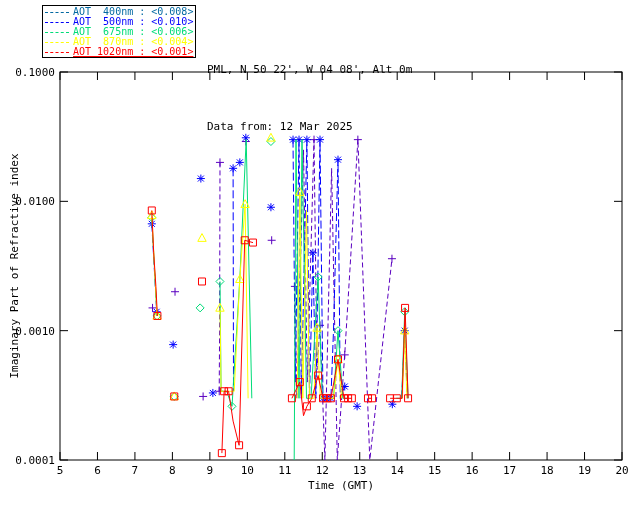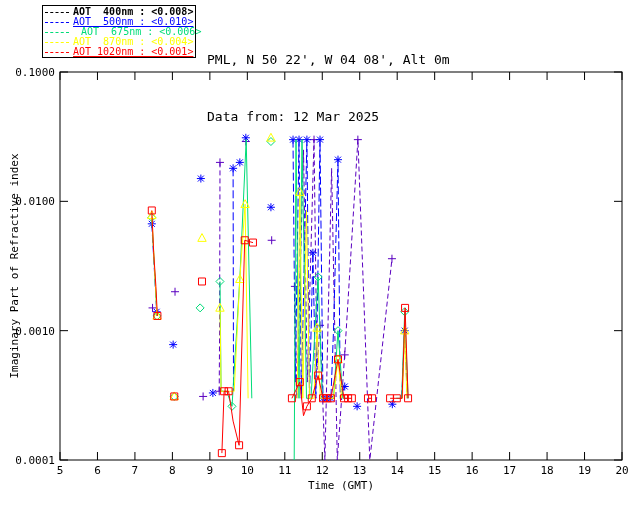--- a/index.html
+++ b/index.html
@@ -4,21 +4,21 @@
 <style>
   html,body{margin:0;padding:0;background:#ffffff;}
   .stage{position:relative;width:640px;height:512px;background:#ffffff;overflow:hidden;
          font-family:"DejaVu Sans Mono","Liberation Mono",monospace;}
   svg{position:absolute;left:0;top:0;}
   .legend{position:absolute;left:42px;top:5px;width:154px;height:53px;border:1px solid #000;
           display:flex;flex-direction:column;justify-content:space-around;padding:1px 2px;box-sizing:border-box;}
   .legend-row{display:flex;align-items:center;height:10px;}
   .legend-dash{display:inline-block;width:24px;height:0;border-top:1px dashed currentColor;margin-right:4px;flex:0 0 auto;}
   .legend-text{font-size:10px;line-height:10px;white-space:pre;}
-  .header{position:absolute;left:207px;top:12px;color:#000;font-size:13px;line-height:19px;white-space:pre;}
+  .header{position:absolute;left:207px;top:22px;color:#000;font-size:11px;line-height:19px;white-space:pre;}
 </style>
 </head>
 <body>
 
 <div class="stage">
 
   <svg id="plot" width="640" height="512" viewBox="0 0 640 512">
       <g stroke="#000" stroke-width="1" fill="none">
         <rect x="60" y="72" width="562" height="388"></rect>
         <line x1="60" y1="460" x2="60" y2="452"></line>
@@ -114,29 +114,29 @@
         <polyline points="151.8,210.5 153.7,252.8 155.9,286.4 157.4,315.9"></polyline>
         <polyline points="221.9,453.1 224.1,391.3 228.6,391.3 233.1,421.1 239.1,445.3 244.7,240.3 253.0,242.6"></polyline>
         <polyline points="291.9,398.3 299.8,382.1 303.5,415.7 306.9,406.3 311.8,398.3 318.1,375.5 323.0,398.3 326.8,398.3 330.9,398.3 338.0,359.4 344.0,398.3 348.1,398.3 351.9,398.3"></polyline>
         <polyline points="368.0,398.3 372.1,398.3"></polyline>
         <polyline points="390.1,398.3 396.8,398.3 402.1,398.3 405.1,307.9 408.1,398.3"></polyline>
         <path d="M148.29333333333335 206.96181894095147h7v7h-7ZM153.91333333333333 312.4299931016491h7v7h-7ZM170.77333333333337 392.95055426410073h7v7h-7ZM198.49866666666665 277.992679405299h7v7h-7ZM218.35600000000002 449.6351879761444h7v7h-7ZM220.604 387.762060062535h7v7h-7ZM225.1 387.762060062535h7v7h-7ZM235.59066666666664 441.76332643498245h7v7h-7ZM241.21066666666667 236.7665461058749h7v7h-7ZM249.45333333333335 239.0594666327574h7v7h-7ZM288.41866666666664 394.79231772292366h7v7h-7ZM296.2866666666667 378.63357445491687h7v7h-7ZM303.4053333333333 402.83011366244085h7v7h-7ZM308.276 394.79231772292366h7v7h-7ZM314.6453333333333 372.0178482183889h7v7h-7ZM319.51599999999996 394.79231772292366h7v7h-7ZM323.26266666666663 394.79231772292366h7v7h-7ZM327.384 394.79231772292366h7v7h-7ZM334.50266666666664 355.8591049503821h7v7h-7ZM340.49733333333336 394.79231772292366h7v7h-7ZM344.6186666666666 394.79231772292366h7v7h-7ZM348.3653333333333 394.79231772292366h7v7h-7ZM364.476 394.79231772292366h7v7h-7ZM368.5973333333333 394.79231772292366h7v7h-7ZM386.58133333333336 394.79231772292366h7v7h-7ZM393.32533333333333 394.79231772292366h7v7h-7ZM401.56800000000004 304.3921971621319h7v7h-7ZM404.5653333333333 394.79231772292366h7v7h-7Z"></path>
       </g>
     </svg>
 
   <div class="legend">
-    <div class="legend-row" style="color: #000000; font-weight: bold;">
+    <div class="legend-row" style="color: #0369a1;">
       <span class="legend-dash"></span>
       <span class="legend-text">AOT  400nm : &lt;0.008&gt;</span>
     </div>
-    <div class="legend-row" style="color: rgb(0, 0, 255); text-decoration: underline;">
+    <div class="legend-row" style="color: rgb(0, 0, 255);">
       <span class="legend-dash"></span>
       <span class="legend-text">AOT  500nm : &lt;0.010&gt;</span>
     </div>
-    <div class="legend-row" style="color: rgb(0, 220, 120); gap: 8px;">
+    <div class="legend-row" style="color: rgb(0, 220, 120);">
       <span class="legend-dash"></span>
       <span class="legend-text">AOT  675nm : &lt;0.006&gt;</span>
     </div>
     <div class="legend-row" style="color: rgb(255, 255, 0); text-align: right;">
       <span class="legend-dash"></span>
       <span class="legend-text">AOT  870nm : &lt;0.004&gt;</span>
     </div>
     <div class="legend-row" style="color: rgb(255, 0, 0); text-decoration: underline;">
       <span class="legend-dash"></span>
       <span class="legend-text">AOT 1020nm : &lt;0.001&gt;</span>

